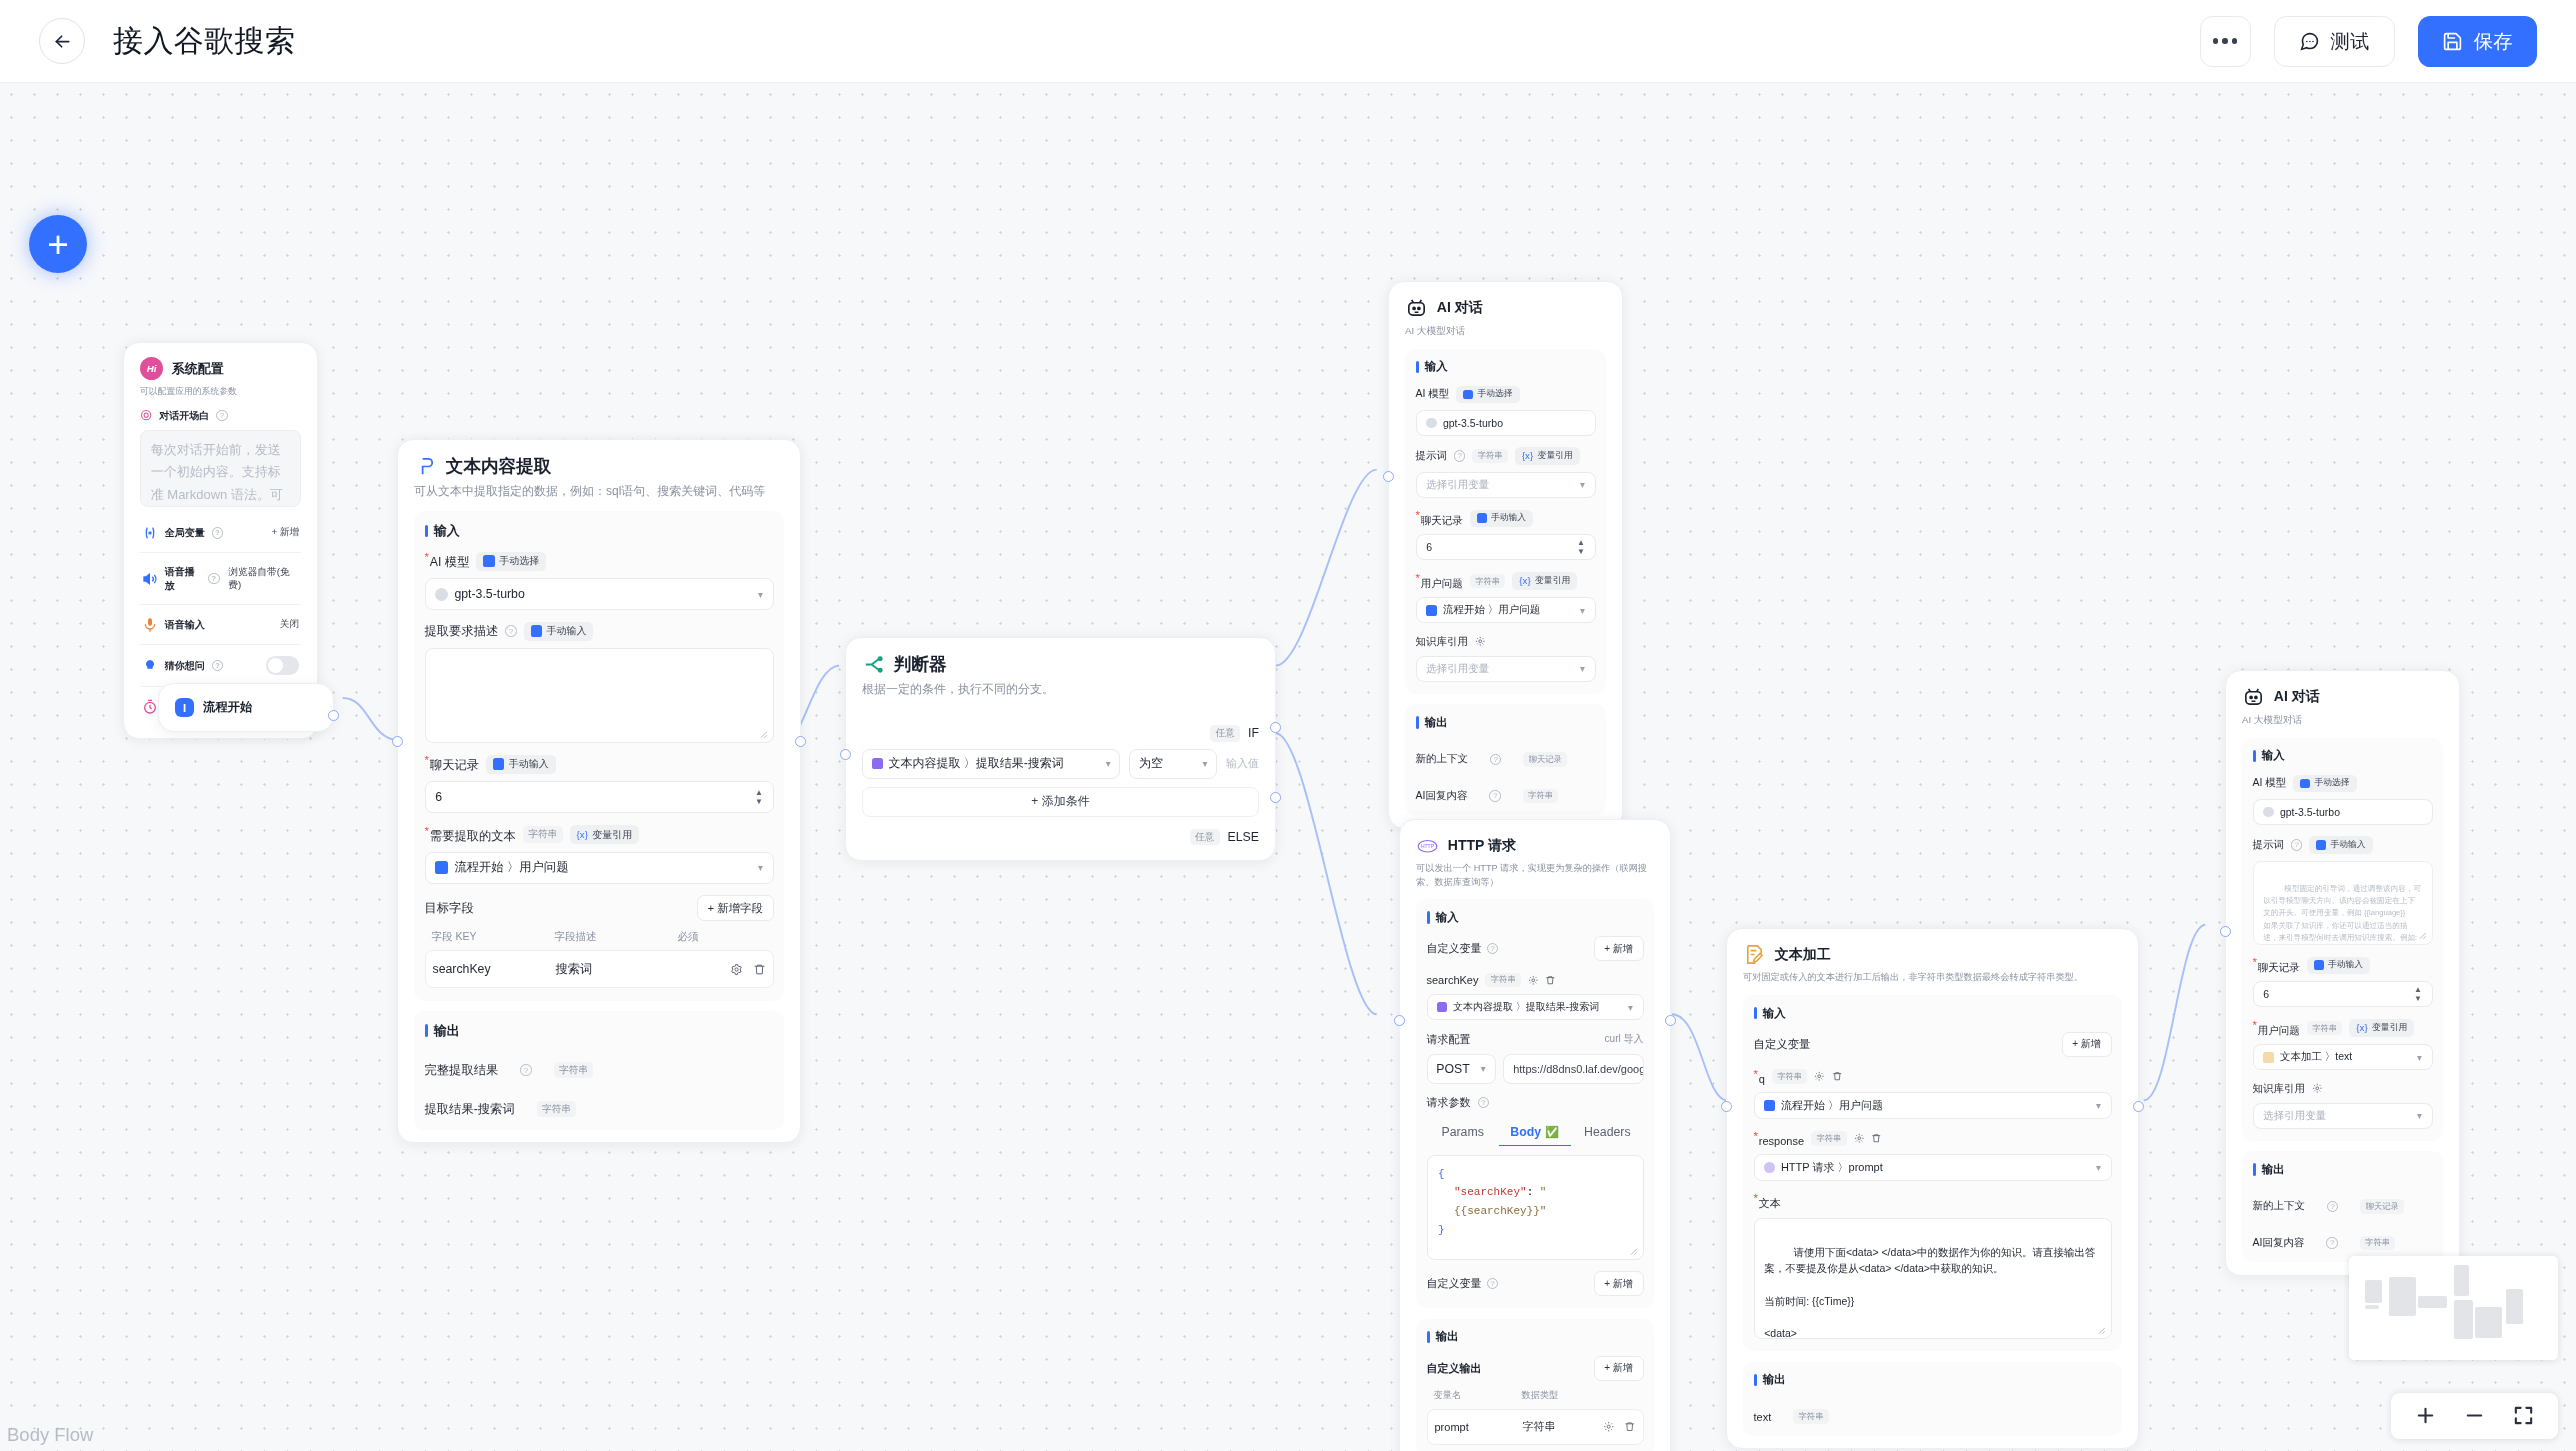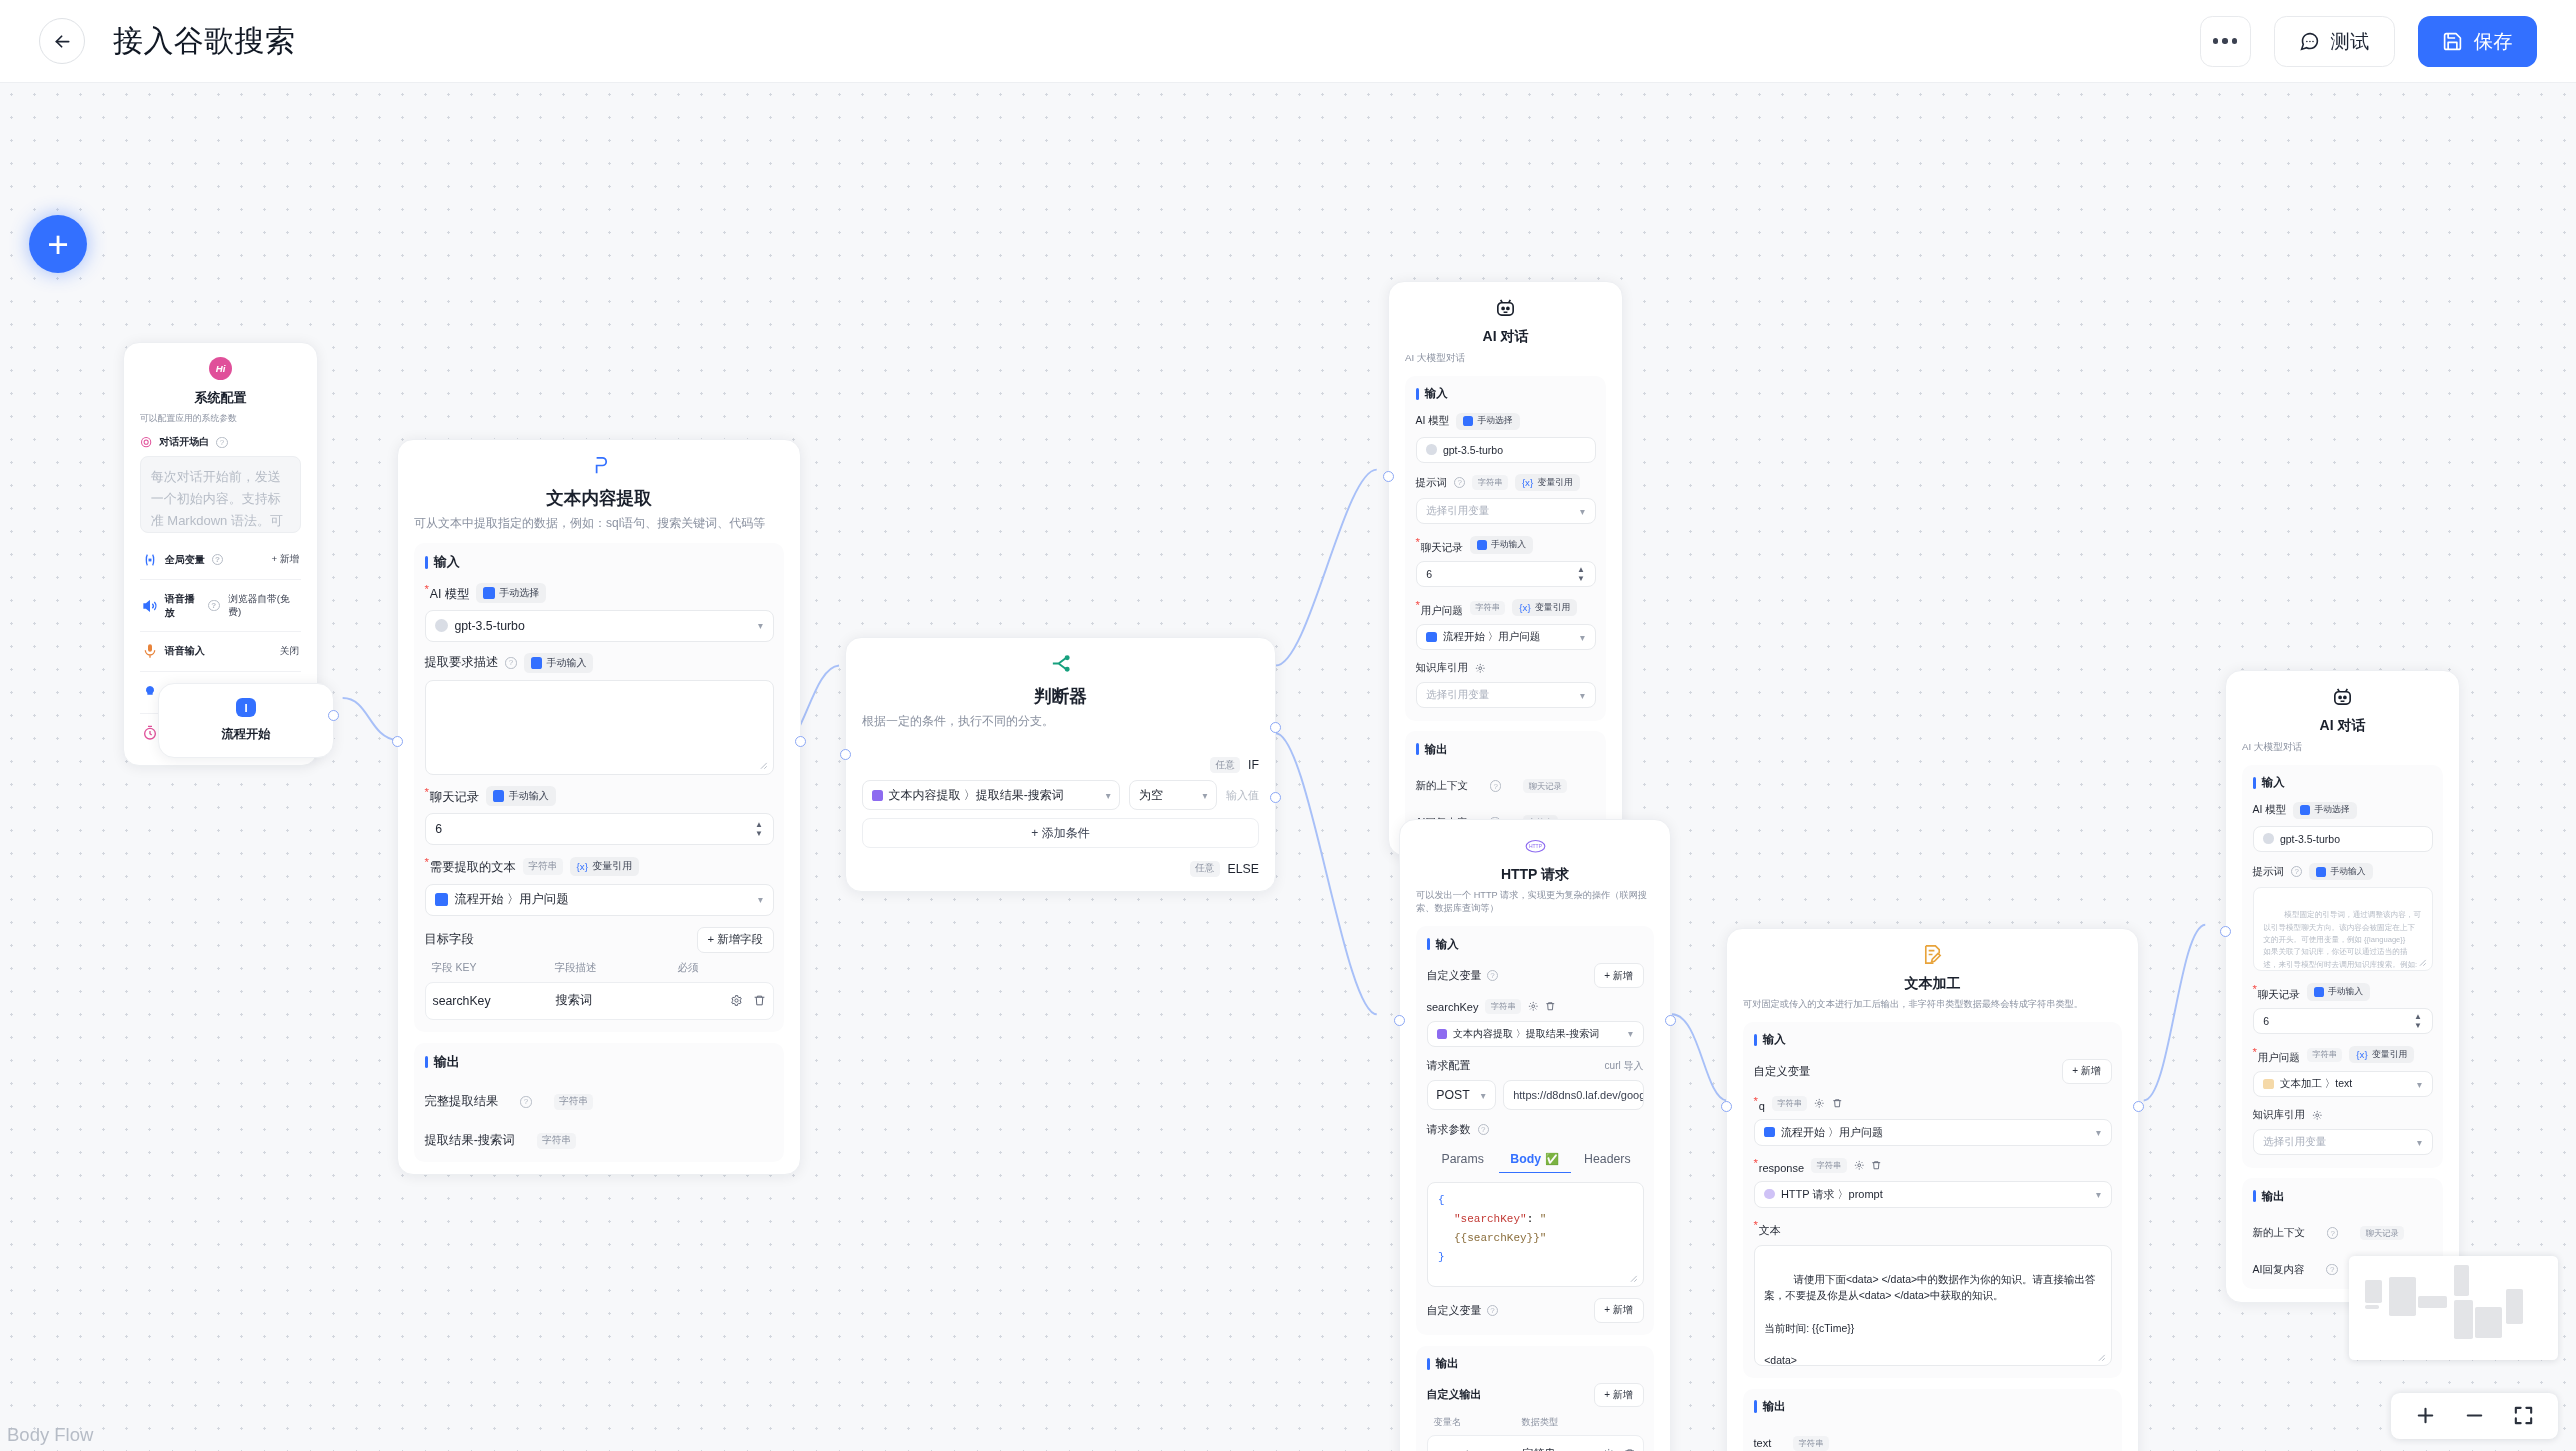--- a/index.html
+++ b/index.html
@@ -64,21 +64,21 @@
   
   .edges { position: absolute; left: 0; top: 0; width: 2576px; height: 1368px; pointer-events: none; }
 
   
   .node {
     position: absolute; background: #fff; border-radius: 16px;
     border: 0.9px solid #edeff2;
     box-shadow: 0 1.8px 12.3px rgba(19,25,40,.07);
     padding: 14px 16px 12.3px 16px;
   }
-  .node-head { display: flex; align-items: center; gap: 8.8px; flex-direction: column; }
+  .node-head { display: flex; align-items: center; gap: 8.8px; }
   .node-ico { width: 23px; height: 23px; flex: 0 0 auto; }
   .node-ico.sq { border-radius: 6.2px; display:flex;align-items:center;justify-content:center;
                  font-size: 11.4px; color:#fff; font-weight:700;}
   .node-title { font-size: 17.6px; font-weight: 700; color: #1a202c; }
   .node-desc { font-size: 12px; color: #8a91a0; margin-top: 5.3px; line-height: 1.45; }
 
   .sect { background: #fbfbfc; border-radius: 10.5px; padding: 10.5px 10.5px 12.3px 10.5px; margin-top: 10.5px; }
   .sect-title { display: flex; align-items: center; gap: 6.2px; font-size: 13px; font-weight: 700; color: #1a202c; }
   .sect-title::before { content: ""; width: 3.1px; height: 12.3px; background: #3370ff; border-radius: 1.8px; display: inline-block; }
 

